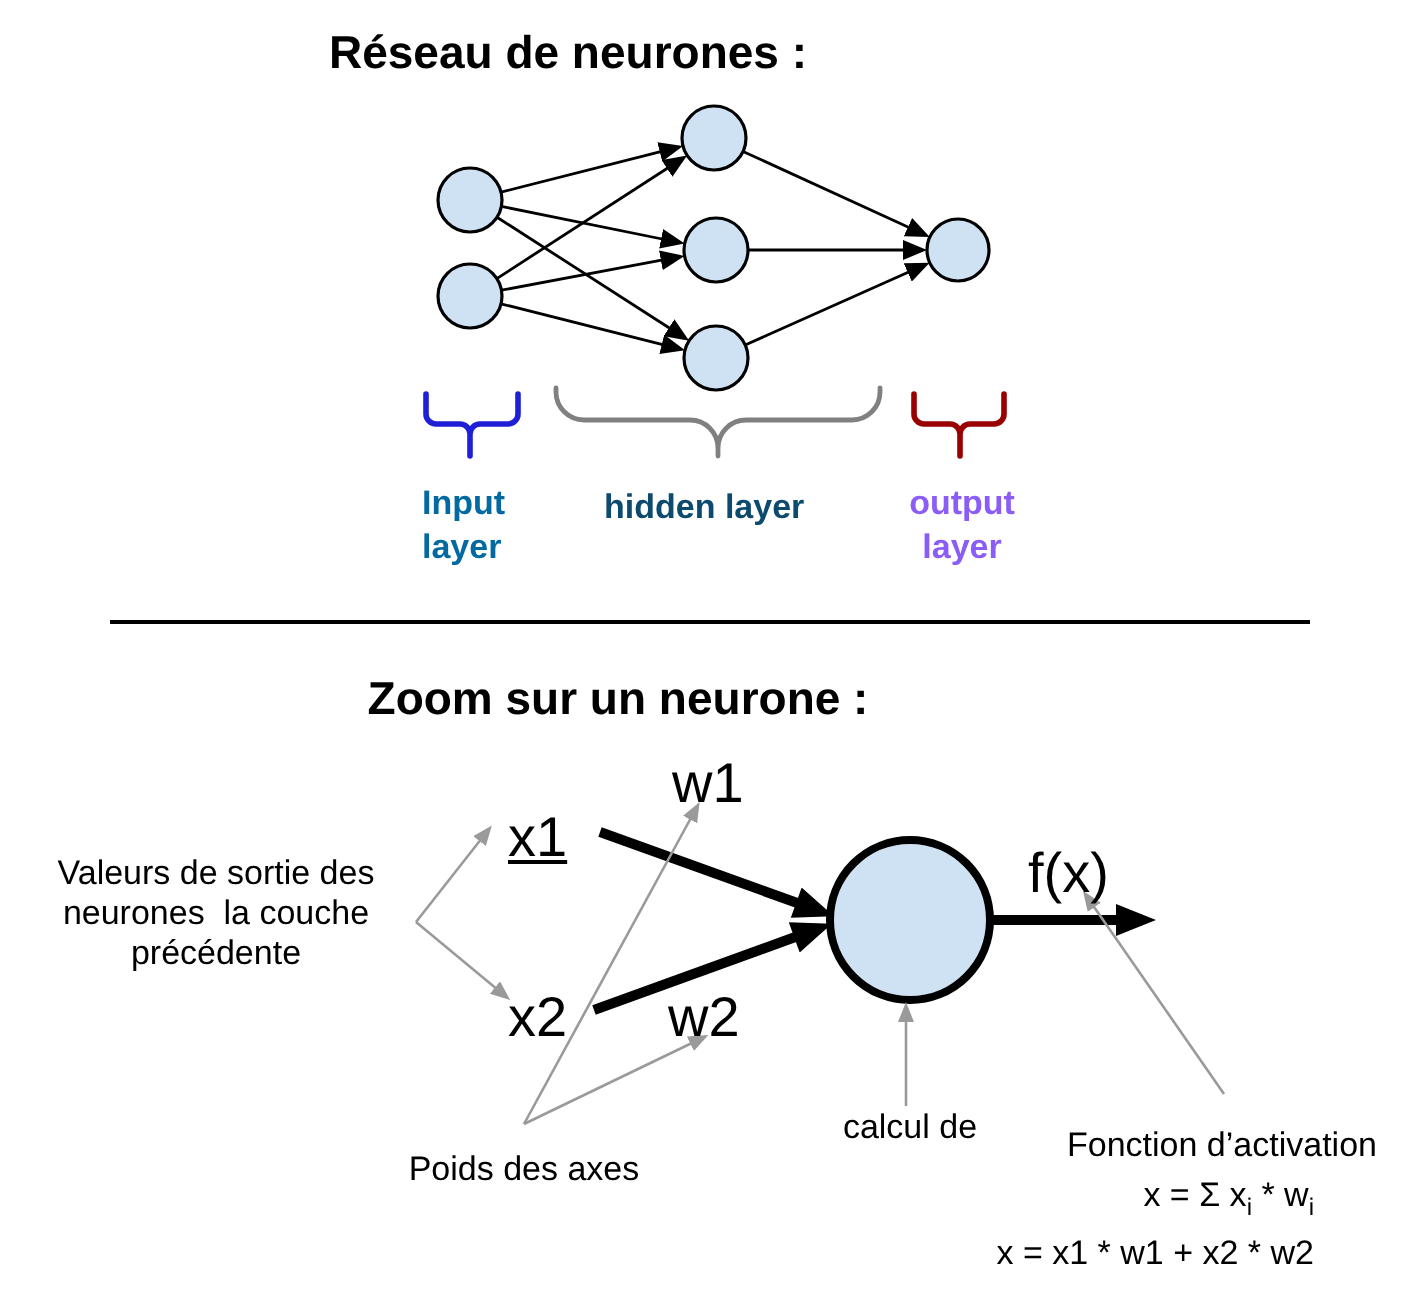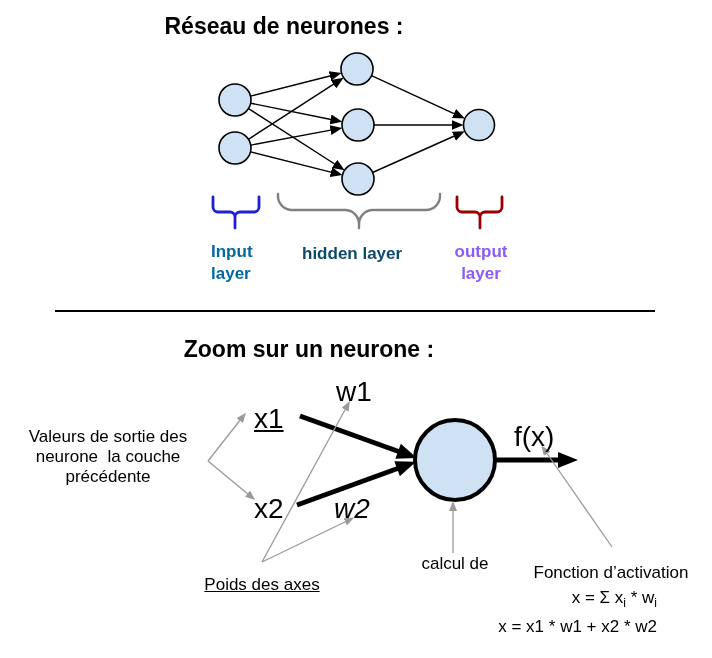--- a/index.html
+++ b/index.html
@@ -15,25 +15,25 @@
   #divider{top:310px;left:55px;width:600px;height:2px;background:#000;}
   svg.layer{position:absolute;left:0;top:0;width:712px;height:658px;}
   .layer-label{font-size:17px;font-weight:bold;line-height:22px;white-space:pre-wrap;}
   #lbl-input{left:211px;top:241px;color:#0369a1;}
   #lbl-hidden{left:302px;top:243px;color:#0c4a6e;}
   #lbl-output{left:446px;top:241px;width:70px;text-align:center;color:#8b5cf6;}
   .var-label{font-size:28px;text-align:left;white-space:pre;}
   #lbl-x1{left:254px;top:403px;width:50px;text-decoration:underline;}
   #lbl-x2{left:254px;top:493px;width:50px;}
   #lbl-w1{left:336px;top:376px;width:50px;}
-  #lbl-w2{left:334px;top:493px;width:50px;font-style:italic;}
+  #lbl-w2{left:334px;top:493px;width:50px;}
   #lbl-fx{left:514px;top:421px;width:50px;}
   .note{font-size:17px;line-height:20px;}
   #note-left{left:15px;top:427px;width:186px;text-align:center;white-space:pre-wrap;}
-  #note-poids{left:192px;top:575px;width:140px;text-align:center;text-decoration:underline;}
+  #note-poids{left:192px;top:575px;width:140px;text-align:center;}
   #note-calc{left:405px;top:554px;width:100px;text-align:center;}
   #note-activation{left:523px;top:563px;width:176px;text-align:center;}
   #formulas{left:407px;top:586px;width:250px;font-size:17px;line-height:23px;text-align:right;}
   #formulas sub{font-size:12px;}
 </style>
 </head>
 <body>
 
 <svg class="layer" viewBox="0 0 712 658">
   <defs>
@@ -105,21 +105,21 @@
 
 <div class="abs title" id="title2">Zoom sur un neurone :</div>
 
 <div class="abs var-label" id="lbl-x1">x1</div>
 <div class="abs var-label" id="lbl-x2">x2</div>
 <div class="abs var-label" id="lbl-w1">w1</div>
 <div class="abs var-label" id="lbl-w2">w2</div>
 <div class="abs var-label" id="lbl-fx">f(x)</div>
 
 <div class="abs note" id="note-left">Valeurs de sortie des
-neurone  la couche
+neurones  la couche
 précédente</div>
 
 <div class="abs note" id="note-poids">Poids des axes</div>
 
 <div class="abs note" id="note-calc">calcul de</div>
 
 <div class="abs" id="formulas">
   <div><span>x = Σ x</span><sub>i</sub><span> * w</span><sub>i</sub></div>
   <div>x = x1 * w1 + x2 * w2</div>
 </div>

